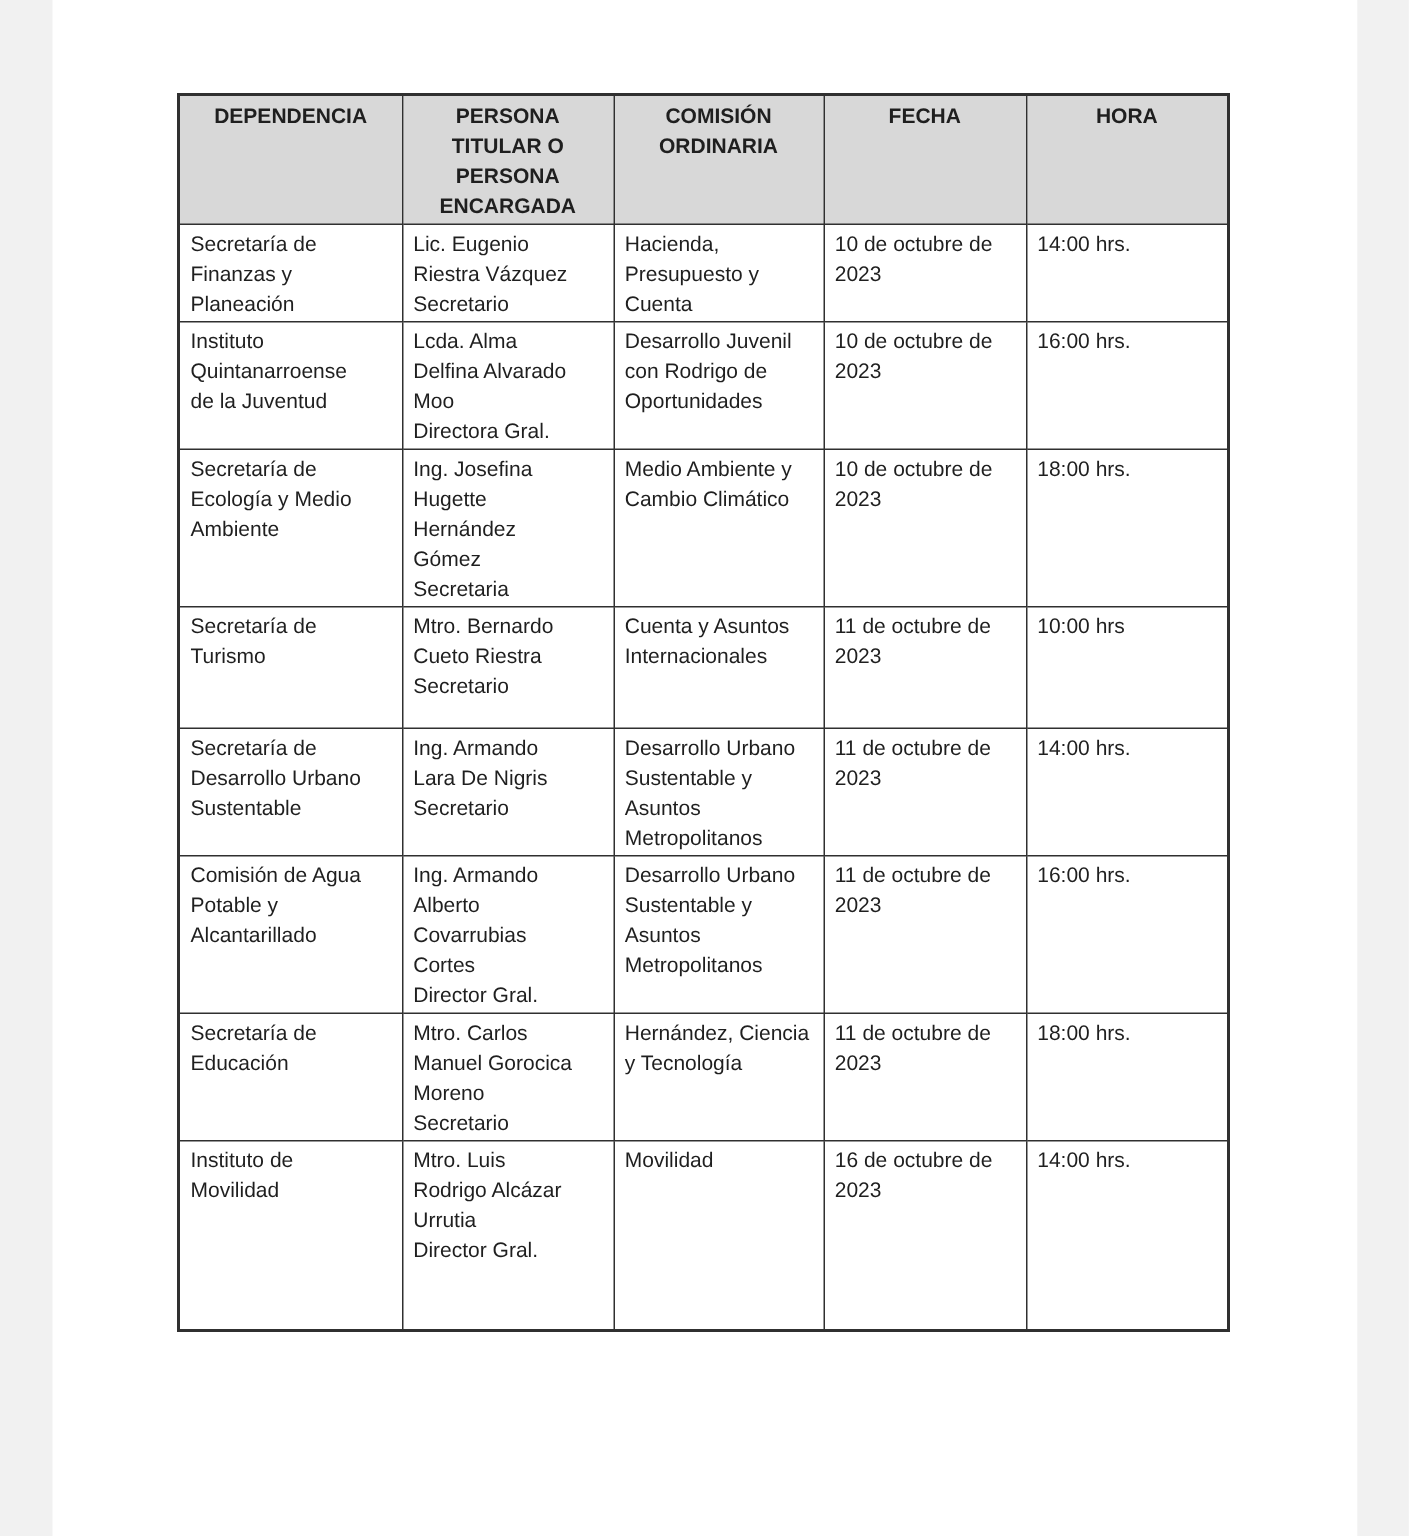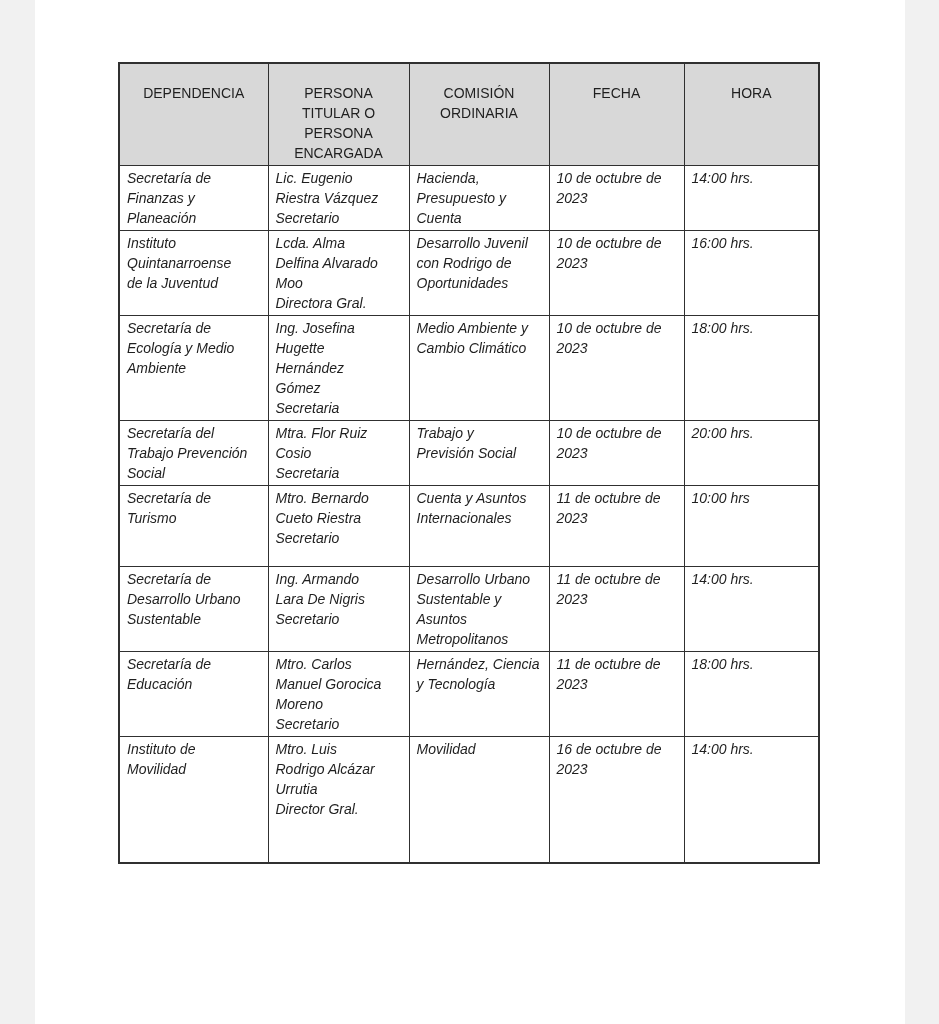--- a/index.html
+++ b/index.html
@@ -52,29 +52,28 @@
   table.schedule td {
     border: 1px solid var(--border-color);
     vertical-align: top;
     font-size: 14px;
     line-height: 20px;
     white-space: pre-line;
     overflow: hidden;
   }
   table.schedule th {
     background: var(--header-bg);
-    font-weight: normal;
+    font-weight: bold;
     text-align: center;
-    padding: 19px 4px 2px 4px;
+    padding: 3px 4px 2px 4px;
     height: 83px;
   }
   table.schedule td {
     text-align: left;
     padding: 2px 5px 2px 7px;
-    font-style: italic;
   }
 </style>
 </head>
 <body>
 
 <div class="gutter-left"></div>
 <div class="paper"></div>
 <div class="gutter-right"></div>
 
 <table class="schedule">
@@ -136,33 +135,20 @@
 Hugette
 Hernández
 Gómez
 Secretaria</td>
         <td>Medio Ambiente y
 Cambio Climático</td>
         <td>10 de octubre de
 2023</td>
         <td>18:00 hrs.</td>
       </tr>
-      <tr style="height: 63px;">
-        <td>Secretaría del
-Trabajo Prevención
-Social</td>
-        <td>Mtra. Flor Ruiz
-Cosio
-Secretaria</td>
-        <td>Trabajo y
-Previsión Social</td>
-        <td>10 de octubre de
-2023</td>
-        <td>20:00 hrs.</td>
-      </tr>
       <tr style="height: 81px;">
         <td>Secretaría de
 Turismo</td>
         <td>Mtro. Bernardo
 Cueto Riestra
 Secretario</td>
         <td>Cuenta y Asuntos
 Internacionales</td>
         <td>11 de octubre de
 2023</td>
@@ -175,20 +161,37 @@
         <td>Ing. Armando
 Lara De Nigris
 Secretario</td>
         <td>Desarrollo Urbano
 Sustentable y
 Asuntos
 Metropolitanos</td>
         <td>11 de octubre de
 2023</td>
         <td>14:00 hrs.</td>
+      </tr>
+      <tr style="height: 105px;">
+        <td>Comisión de Agua
+Potable y
+Alcantarillado</td>
+        <td>Ing. Armando
+Alberto
+Covarrubias
+Cortes
+Director Gral.</td>
+        <td>Desarrollo Urbano
+Sustentable y
+Asuntos
+Metropolitanos</td>
+        <td>11 de octubre de
+2023</td>
+        <td>16:00 hrs.</td>
       </tr>
       <tr style="height: 83px;">
         <td>Secretaría de
 Educación</td>
         <td>Mtro. Carlos
 Manuel Gorocica
 Moreno
 Secretario</td>
         <td>Hernández, Ciencia
 y Tecnología</td>

